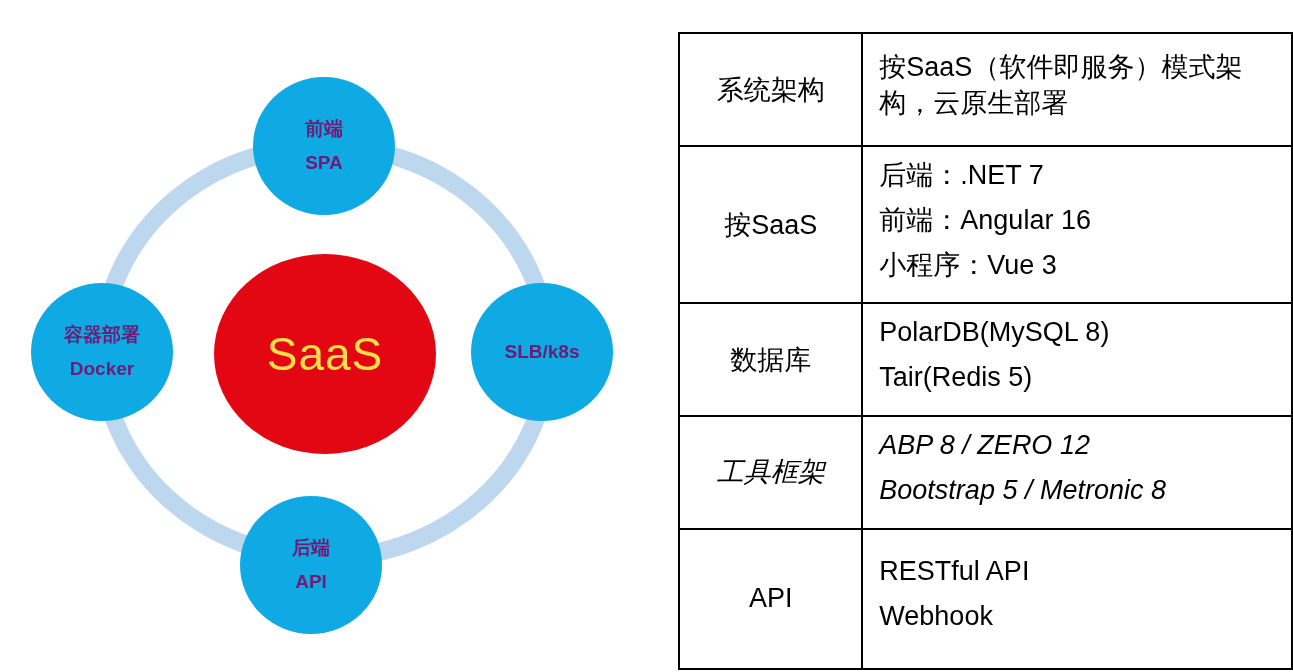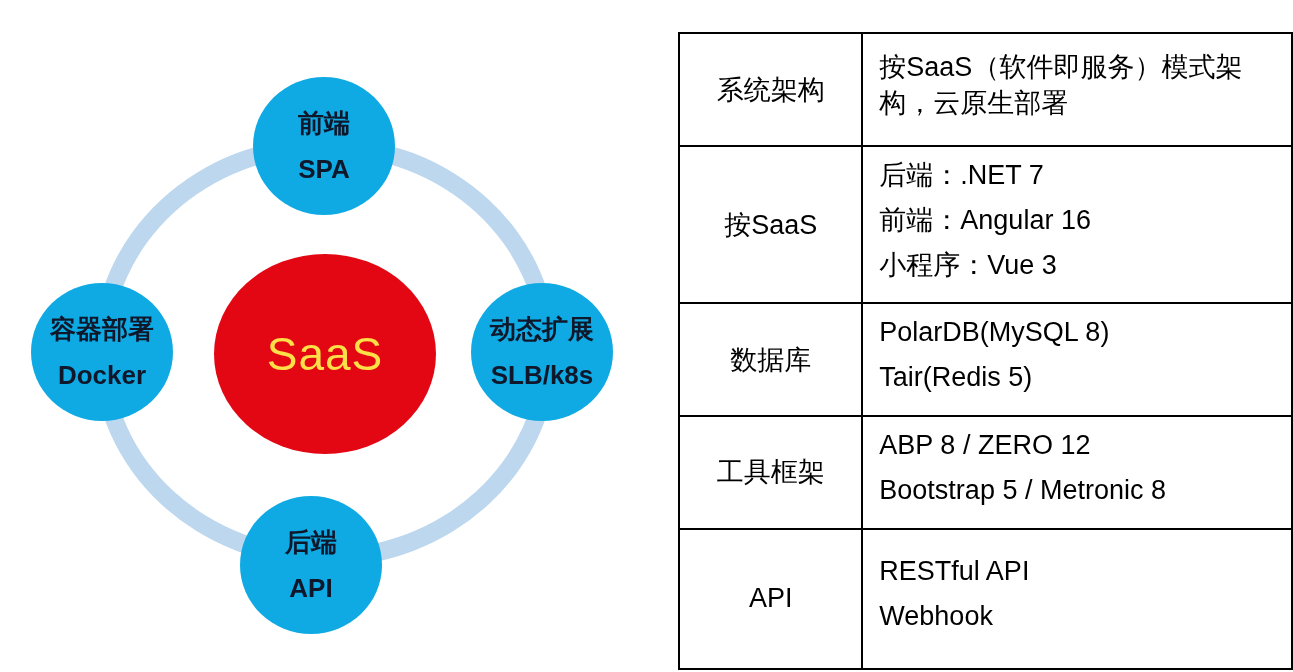--- a/index.html
+++ b/index.html
@@ -14,23 +14,23 @@
     font-family:"Liberation Sans",sans-serif;overflow:hidden;
   }
   
   .diagram{position:absolute;left:0;top:0;width:660px;height:672px;}
   .ring{
     position:absolute;left:93px;top:137px;width:428px;height:394px;
     border:18px solid var(--ring-color);border-radius:50%;
   }
   .node{
     position:absolute;width:142px;height:138px;border-radius:50%;
-    background:var(--node-color);color:#0f172a;
+    background:var(--node-color);color:#701a75;
     display:flex;flex-direction:column;align-items:center;justify-content:center;
-    text-align:center;font-weight:700;font-size:26px;line-height:1.78;
+    text-align:center;font-weight:700;font-size:19px;line-height:1.78;
   }
   .node-top{left:253px;top:77px;}
   .node-left{left:31px;top:283px;}
   .node-right{left:471px;top:283px;}
   .node-bottom{left:240px;top:496px;}
   .center-circle{
     position:absolute;left:214px;top:254px;width:222px;height:200px;border-radius:50%;
     background:var(--center-color);
     display:flex;align-items:center;justify-content:center;
   }
@@ -44,37 +44,36 @@
   .label-cell{
     width:163px;text-align:center;vertical-align:middle;
     font-size:27px;padding:0 12px;
   }
   .value-cell{
     width:410px;vertical-align:middle;text-align:left;
     font-size:27px;line-height:1.66;white-space:pre-line;
     padding:6px 14px 15px 16px;
   }
   .value-cell.tight{line-height:1.35;}
-  .r1{height:113px;} .r2{height:143px;} .r3{height:105px;} .r4{height:84px;} .r5{height:140px;}
+  .r1{height:113px;} .r2{height:143px;} .r3{height:105px;} .r4{height:84px;font-style:italic;} .r5{height:140px;}
 </style>
 </head>
 <body>
 
 <div class="canvas">
 
   <div class="diagram">
     <div class="ring"></div>
 
     <div class="node node-top">
       <div>前端</div>
       <div>SPA</div>
     </div>
 
     <div class="node node-right">
-      <div>动态扩展</div>
       <div>SLB/k8s</div>
     </div>
 
     <div class="node node-bottom">
       <div>后端</div>
       <div>API</div>
     </div>
 
     <div class="node node-left">
       <div>容器部署</div>

